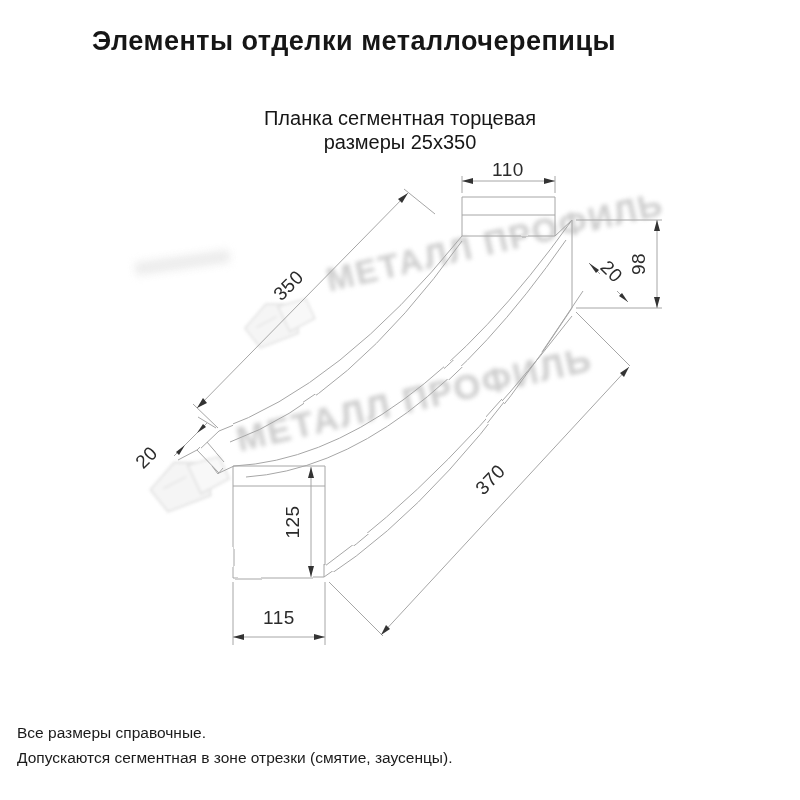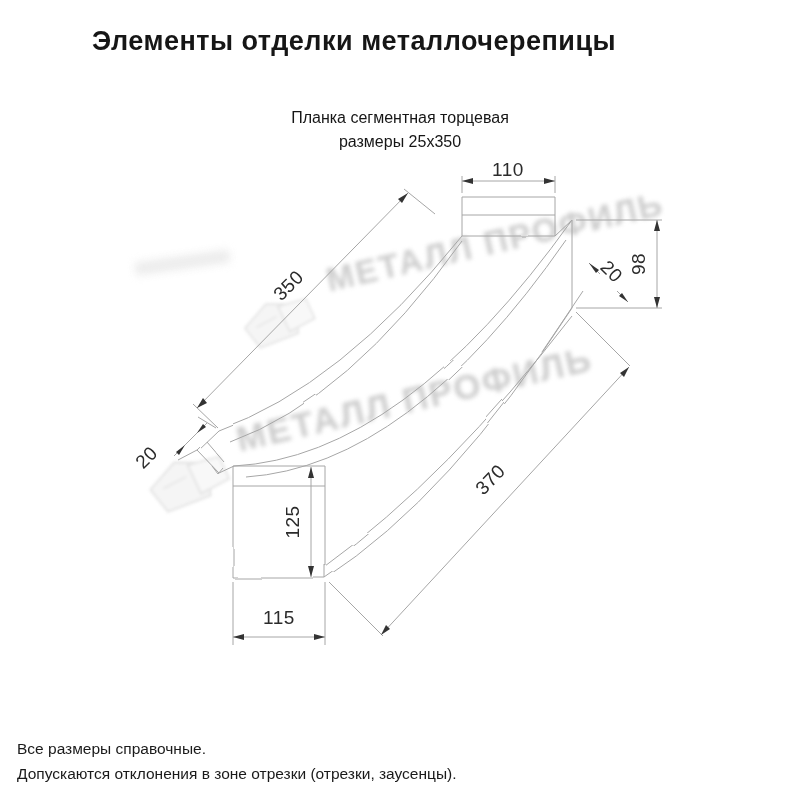--- a/index.html
+++ b/index.html
@@ -1,22 +1,22 @@
 <!DOCTYPE html>
 <html><head>
 <meta charset="utf-8">
 <style>
   html,body{margin:0;padding:0;background:#fff;}
   .page{position:relative;width:800px;height:800px;background:#fff;overflow:hidden;
         font-family:"Liberation Sans",sans-serif;}
   .page-title{position:absolute;top:26px;left:0;width:708px;text-align:center;
         font-size:27px;font-weight:bold;color:#161616;letter-spacing:.5px;}
   .subtitle{position:absolute;top:106px;left:0;width:800px;text-align:center;
-        font-size:16px;line-height:24px;color:#161616;}
-  .footer{position:absolute;left:17px;bottom:14px;font-size:15.5px;line-height:25px;color:#1a1a1a;}
+        font-size:20px;line-height:24px;color:#161616;}
+  .footer{position:absolute;left:17px;bottom:30px;font-size:15.5px;line-height:25px;color:#1a1a1a;}
   
   .wm-text{position:absolute;font-weight:bold;color:#9e9e9e;opacity:.52;
         filter:blur(2.3px);letter-spacing:2px;white-space:nowrap;
         transform:rotate(-13deg);transform-origin:left center;}
   .wm1{left:327px;top:262px;font-size:33px;}
   .wm2{left:237px;top:420px;font-size:35px;}
   .wm-logo{position:absolute;opacity:.5;filter:blur(1.6px);transform:rotate(-12deg);}
   .wm-logo.l1{left:240px;top:298px;width:80px;height:52px;}
   .wm-logo.l2{left:145px;top:455px;width:90px;height:60px;}
   .wm-ghost{position:absolute;left:135px;top:256px;width:95px;height:13px;background:#e7e7e7;
@@ -138,16 +138,16 @@
       <text class="dimtxt" transform="translate(645,264) rotate(-90)">98</text>
       <text class="dimtxt" transform="translate(151,462) rotate(-45)">20</text>
       <text class="dimtxt" transform="translate(299,522) rotate(-90)">125</text>
       <text class="dimtxt" x="279" y="624">115</text>
       <text class="dimtxt" transform="translate(495,484) rotate(-46)">370</text>
     </g>
   </svg>
 
   <div class="footer">
     <div>Все размеры справочные.</div>
-    <div>Допускаются отклонения в зоне отрезки (отрезки, заусенцы).</div>
+    <div>Допускаются сегментная в зоне отрезки (смятие, заусенцы).</div>
   </div>
 
 </div>
 
 </body></html>

